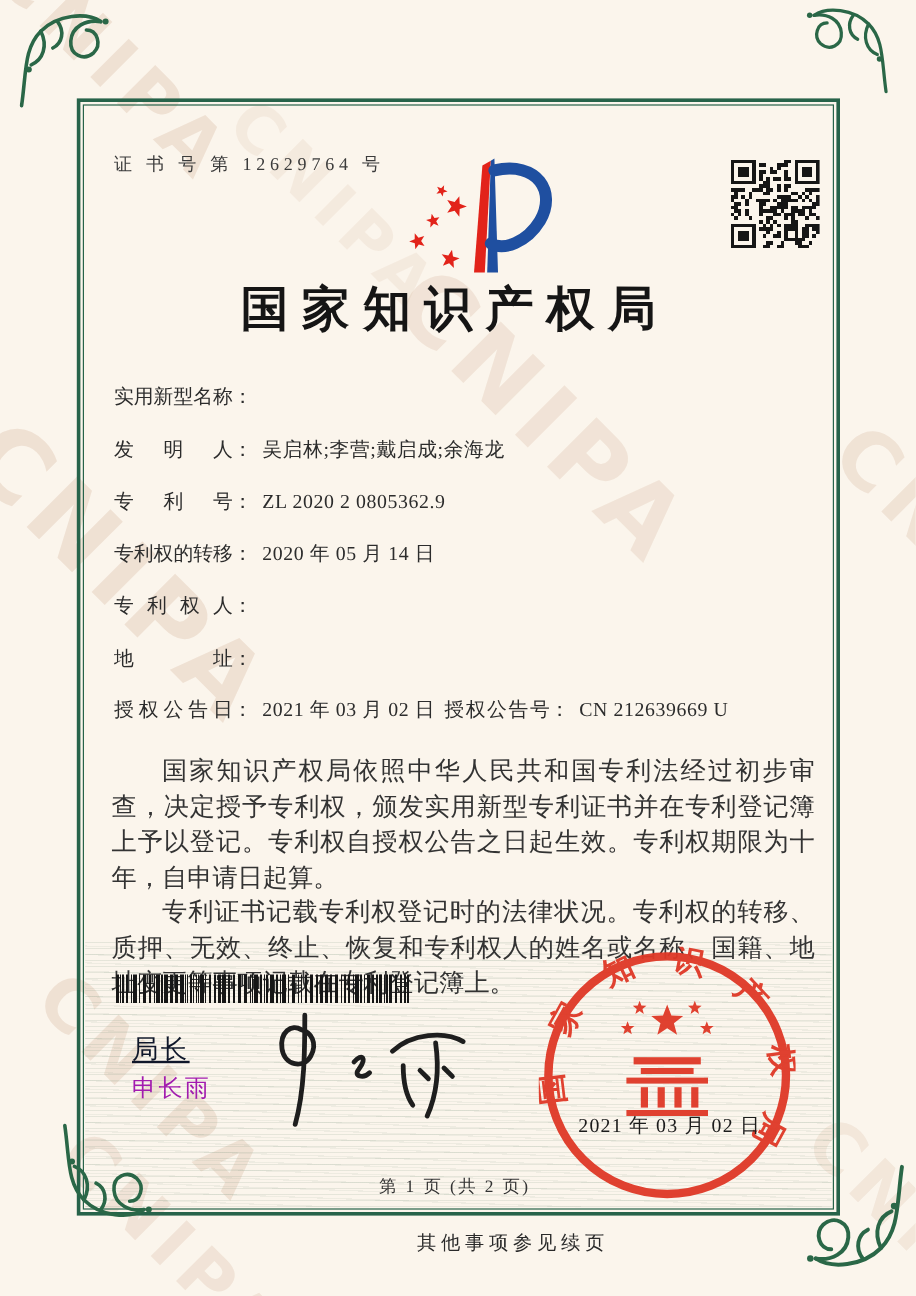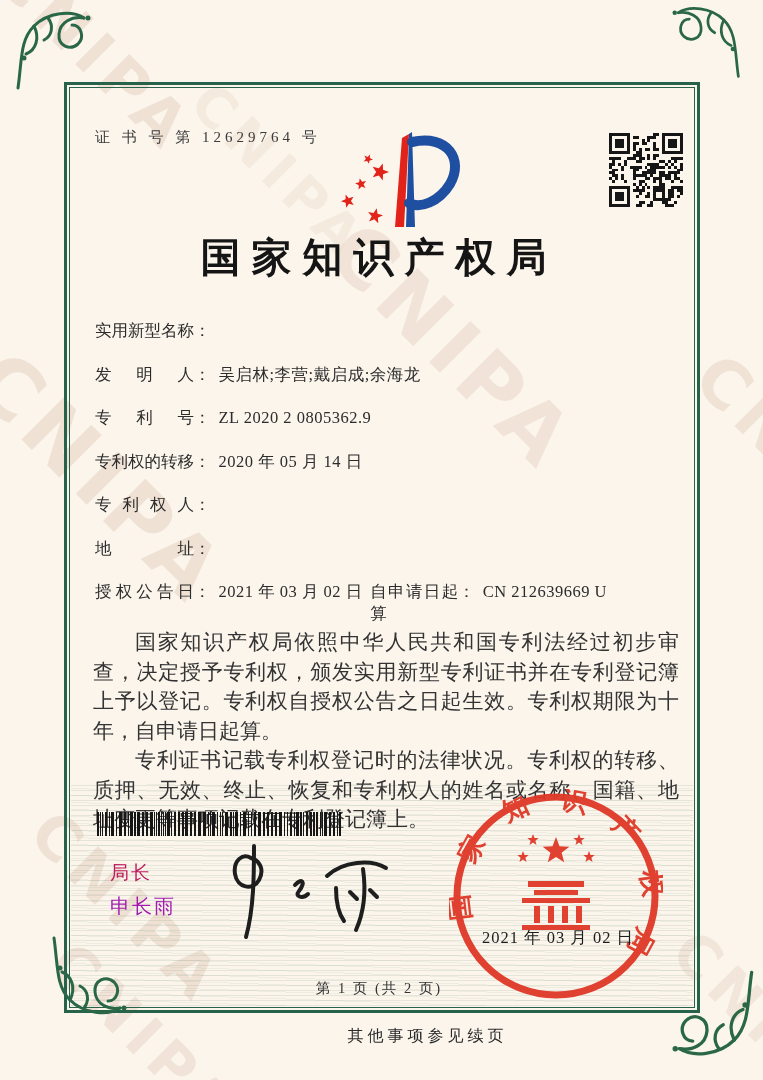--- a/index.html
+++ b/index.html
@@ -61,21 +61,21 @@
   .grant2{margin-left:auto;display:flex;align-items:baseline;}
   .grant2 .flabel{width:88px;}
   
   .paras{
     position:absolute;left:93px;top:628px;width:586px;
     font-size:21px;line-height:29.5px;text-align:justify;color:#333;
   }
   .paras p{margin:0;text-indent:2em;}
   
   .barcode{position:absolute;left:95px;top:812px;}
-  .sig-title{position:absolute;left:110px;top:860px;font-size:19px;letter-spacing:2px;color:#be185d;}
+  .sig-title{position:absolute;left:110px;top:860px;font-size:22px;letter-spacing:2px;color:#0f172a;text-decoration:underline;}
   .sig-name{position:absolute;left:110px;top:893px;font-size:20px;letter-spacing:2px;color:#a21caf;}
   .signature{position:absolute;left:213px;top:840px;}
   .seal{position:absolute;left:449px;top:789px;opacity:.95;}
   .seal-date{
     position:absolute;left:455px;top:927px;width:206px;text-align:center;
     font-size:16.5px;letter-spacing:1px;color:#1c1c1c;
   }
   .page-info{
     position:absolute;left:64px;top:979px;width:630px;text-align:center;
     font-size:14.5px;letter-spacing:2px;color:#333;
@@ -381,21 +381,21 @@
   </div>
   <div class="frow">
     <span class="flabel">地址</span>
       <span class="fcolon">：</span>
   </div>
   <div class="frow grant-row">
     <span>
       <span class="flabel">授权公告日</span><span class="fcolon">：</span><span class="fvalue">2021 年 03 月 02 日</span>
     </span>
     <span class="grant2">
-      <span class="flabel">自申请日起算</span>
+      <span class="flabel">授权公告号</span>
         <span class="fcolon">：</span>
         <span class="fvalue">CN 212639669 U</span>
     </span>
   </div>
 </div>
 
 <div class="paras">
   <p>国家知识产权局依照中华人民共和国专利法经过初步审查，决定授予专利权，颁发实用新型专利证书并在专利登记簿上予以登记。专利权自授权公告之日起生效。专利权期限为十年，自申请日起算。</p>
   <p>专利证书记载专利权登记时的法律状况。专利权的转移、质押、无效、终止、恢复和专利权人的姓名或名称、国籍、地址变更等事项记载在专利登记簿上。</p>
 </div>

